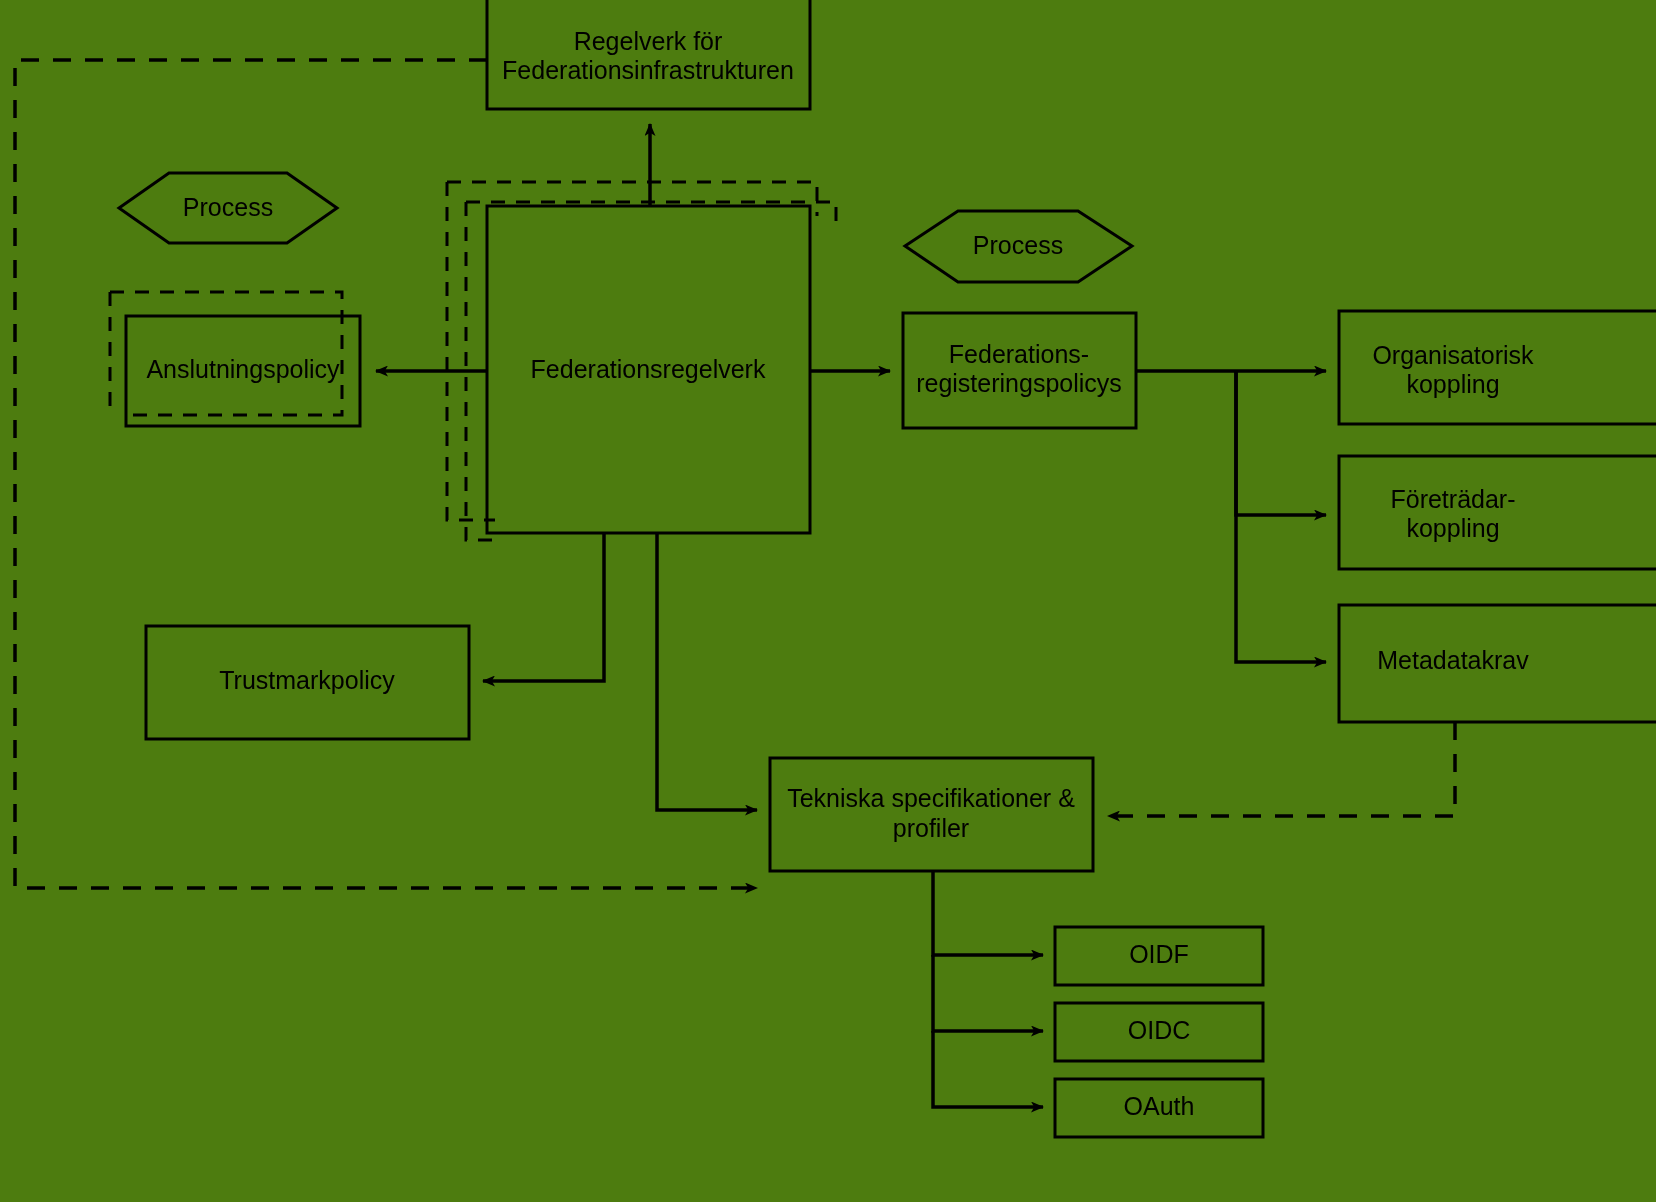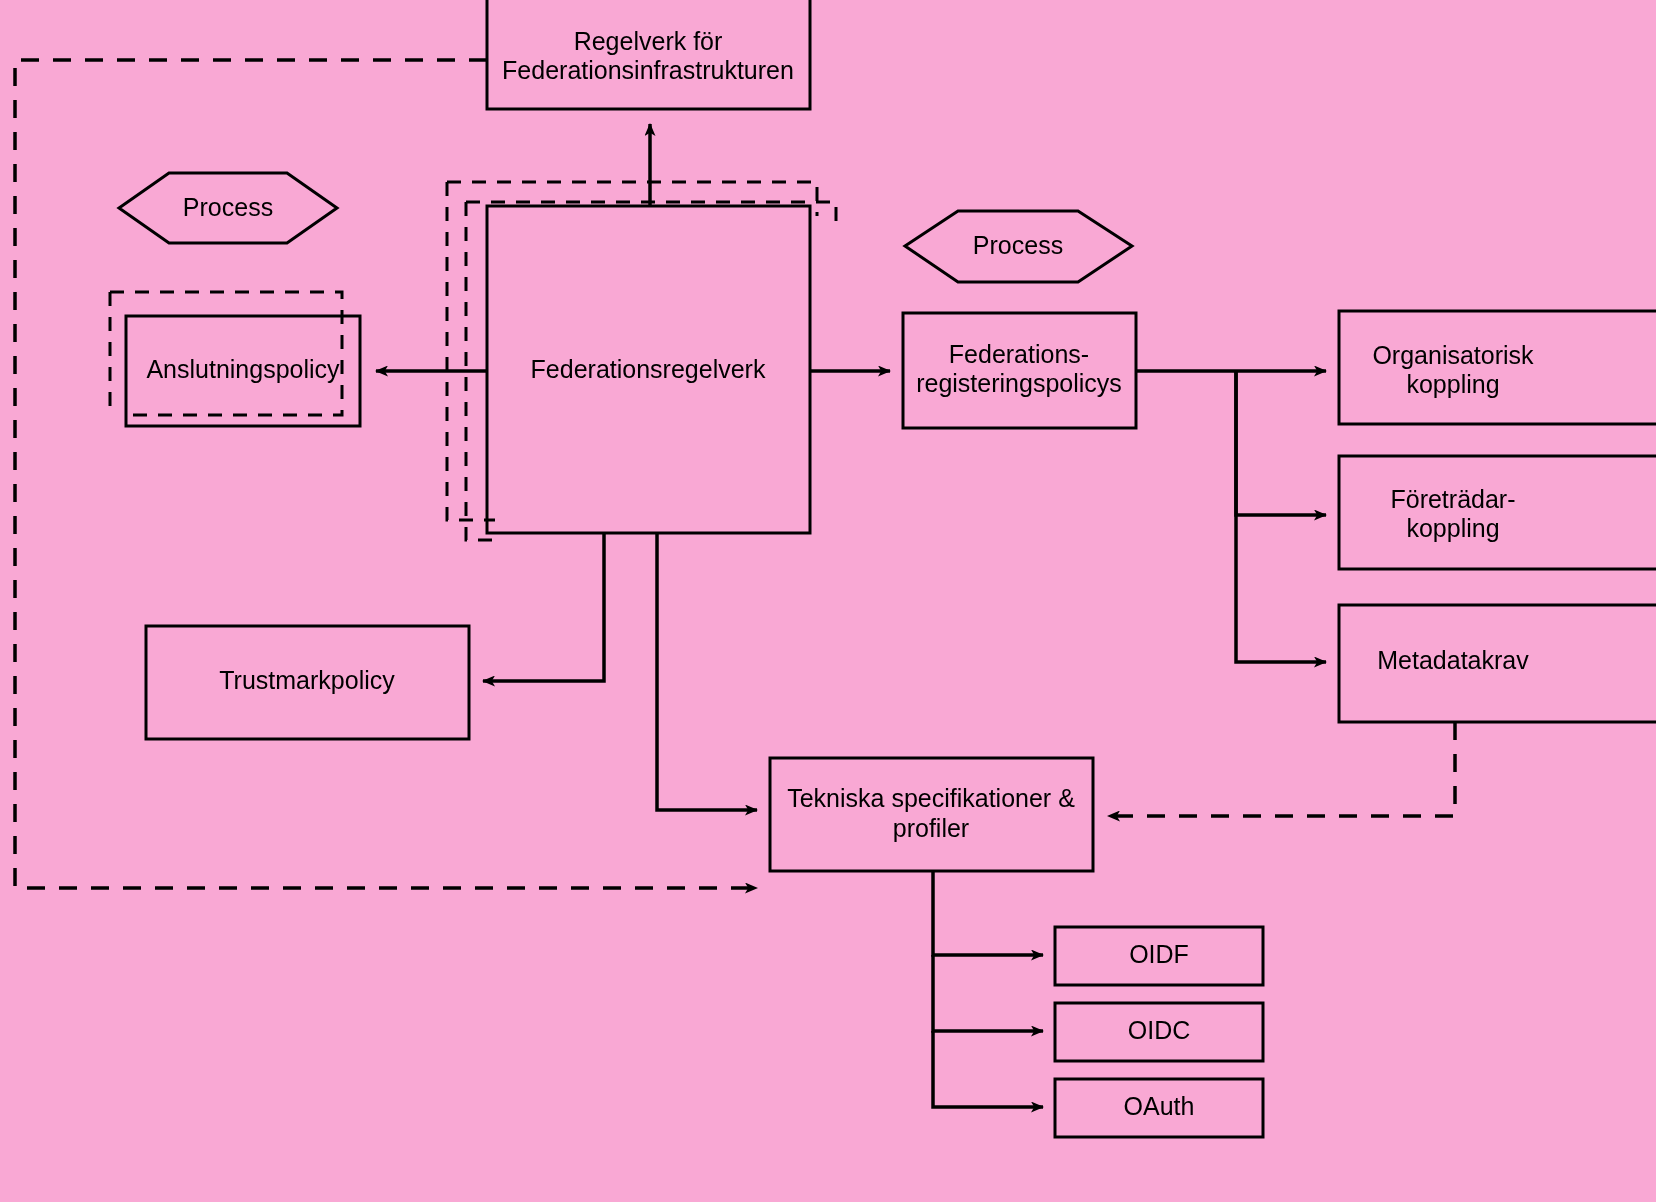--- a/index.html
+++ b/index.html
@@ -4,21 +4,21 @@
 <style>
   html, body {
     margin: 0;
     padding: 0;
     background: #ffffff;
   }
   #canvas {
     position: relative;
     width: 1656px;
     height: 1202px;
-    background: #f9a8d4;
+    background: #4d7c0f;
     font-family: "Liberation Sans", sans-serif;
     overflow: hidden;
   }
   svg#diagram {
     position: absolute;
     top: 0; left: 0;
     width: 1656px;
     height: 1202px;
   }
   .shape-fill { fill: #ffffff; }

